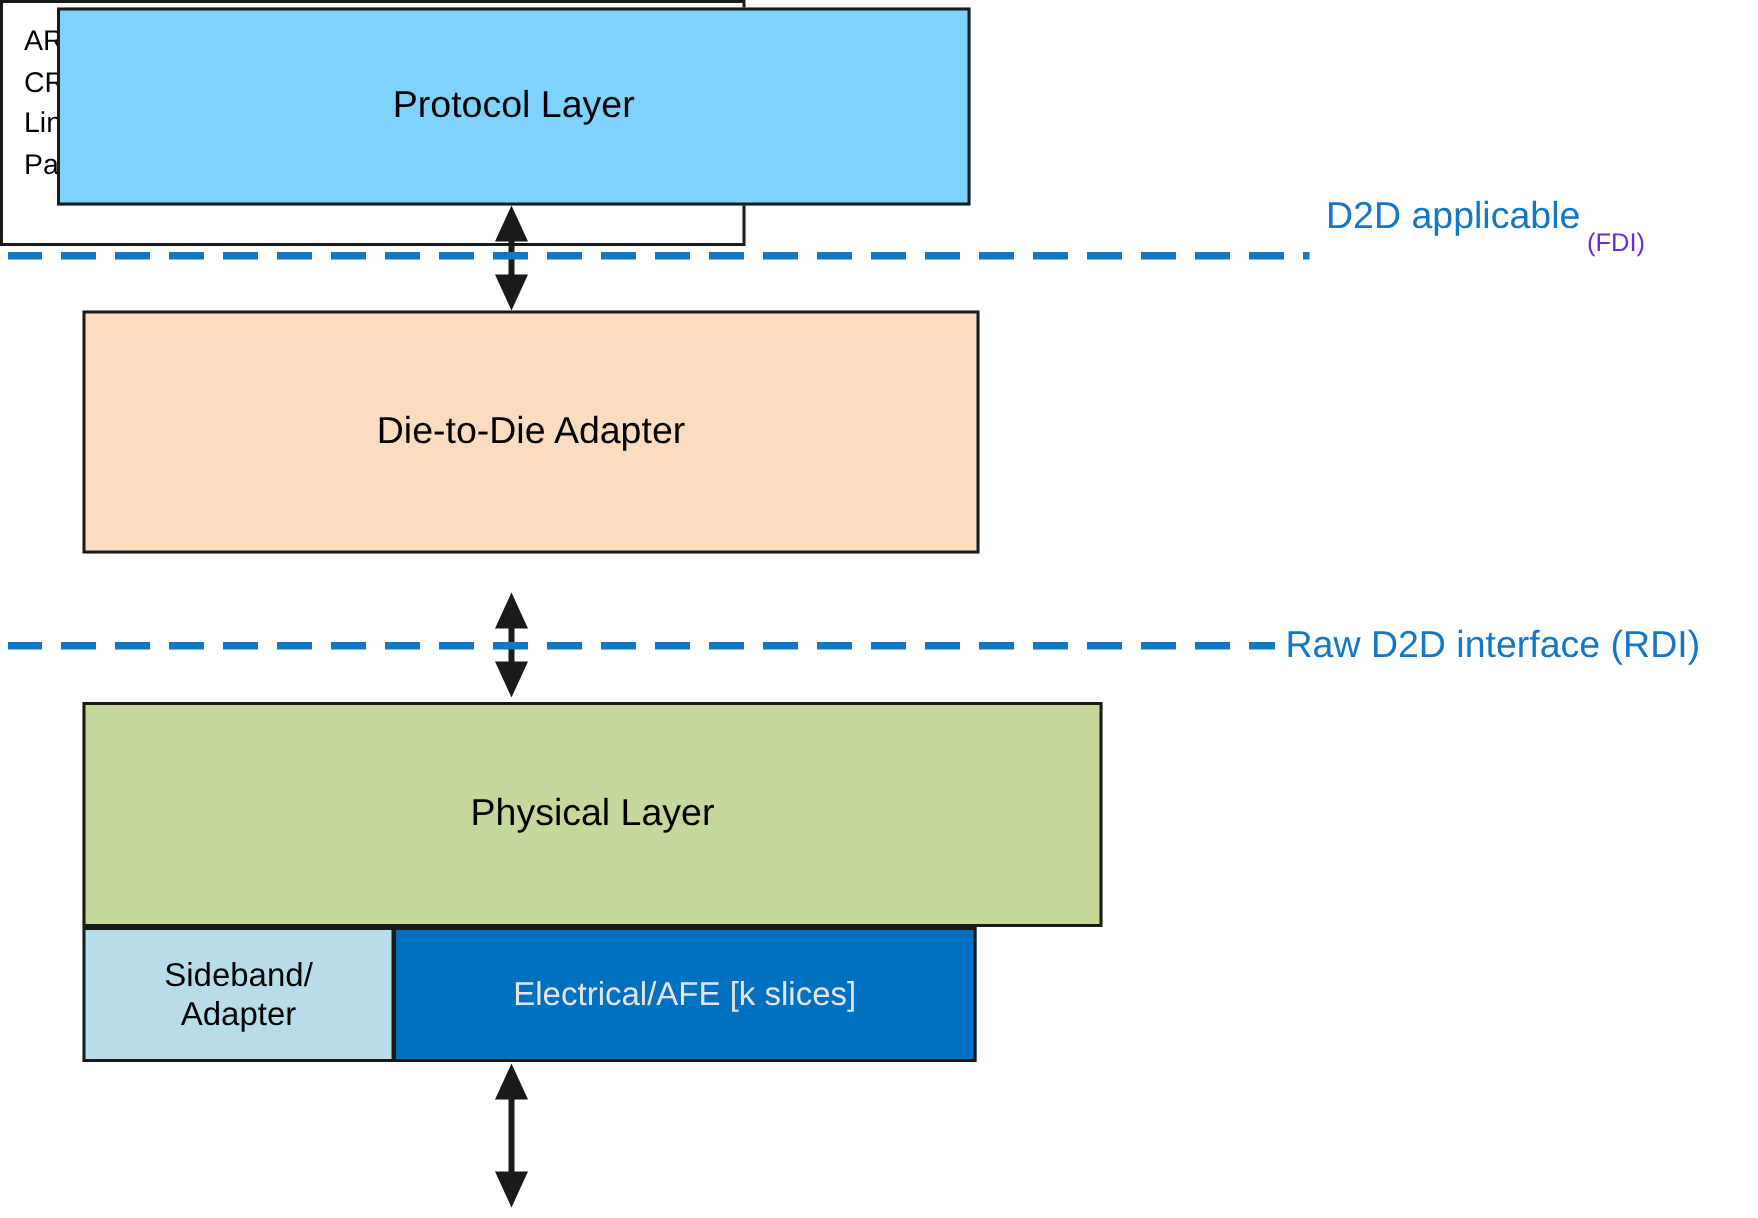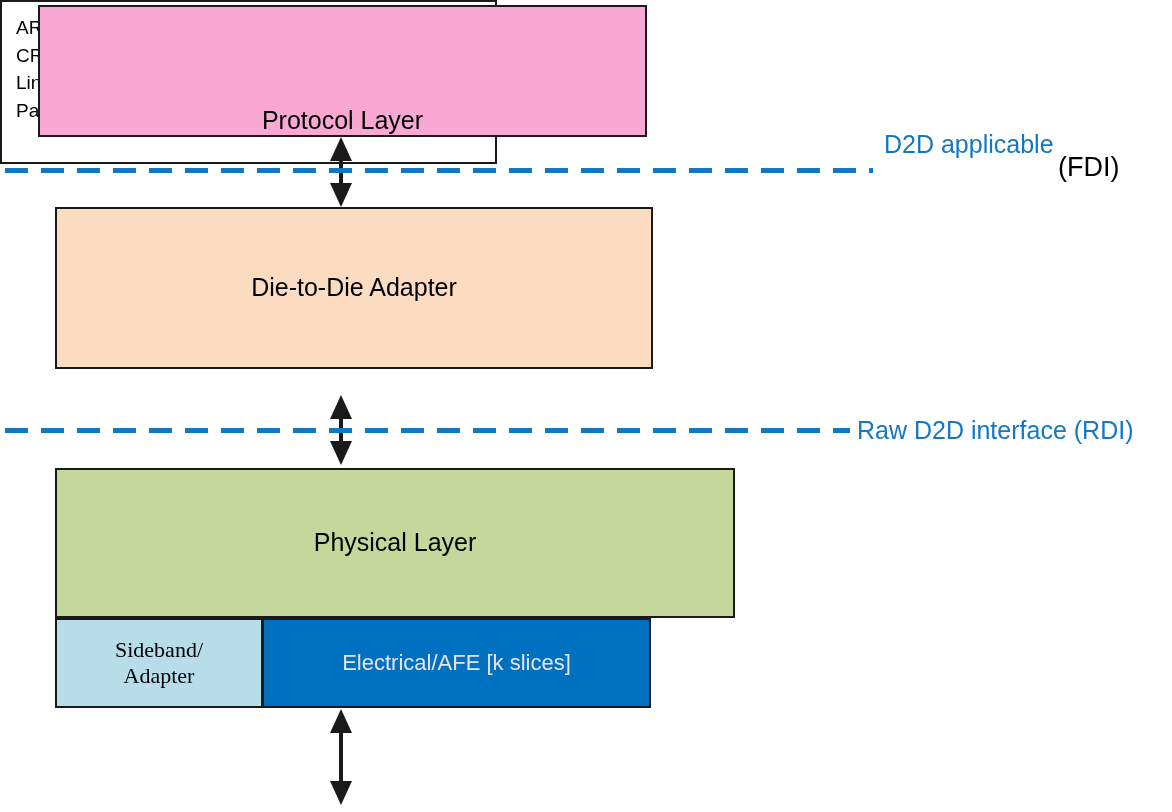--- a/index.html
+++ b/index.html
@@ -33,23 +33,22 @@
     justify-content: center;
     text-align: center;
     line-height: 1.18;
   }
 
   .protocol-layer {
     left: 38px;
     top: 5px;
     width: 609px;
     height: 132px;
-    background: #f9a8d4;
-    font-size: 25px;
-    align-items: flex-end;
+    background: #7dd3fc;
+    font-size: 25px;
   }
 
   .d2d-adapter {
     left: 55px;
     top: 207px;
     width: 598px;
     height: 162px;
     background: #fbdcc0;
     font-size: 25px;
   }
@@ -89,21 +88,20 @@
   .sideband-global {
     left: 55px;
     top: 618px;
     width: 208px;
     height: 90px;
     background: #b7ddeb;
     font-size: 22px;
   }
   .sideband-global .two-line {
     display: block;
-    font-family: Liberation Serif, serif;
   }
 
   .electrical-afe {
     left: 262px;
     top: 618px;
     width: 389px;
     height: 90px;
     background: #0070c0;
     color: #e5e5e5;
     font-size: 22px;
@@ -139,22 +137,22 @@
   }
   .fdi-label {
     left: 884px;
     top: 129px;
     text-align: center;
   }
   .fdi-abbrev {
     position: absolute;
     left: 1058px;
     top: 152px;
-    color: #000000;
-    font-size: 27px;
+    color: #6d28d9;
+    font-size: 17px;
     white-space: nowrap;
   }
   .rdi-label {
     left: 857px;
     top: 415px;
   }
 
   
   .arrow {
     position: absolute;

